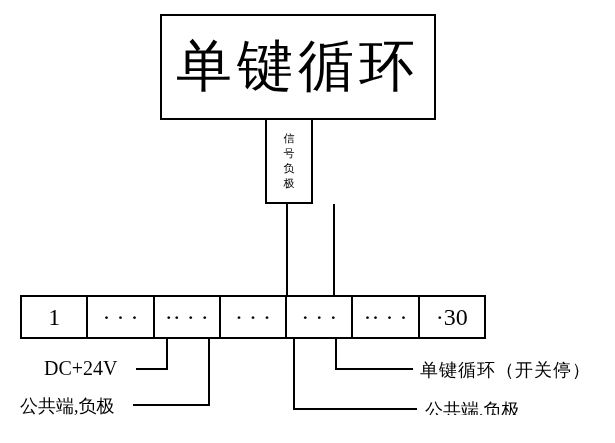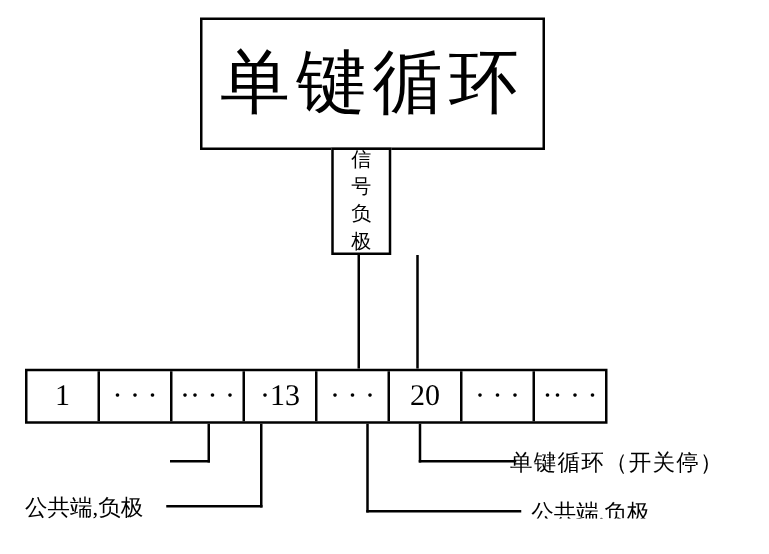--- a/index.html
+++ b/index.html
@@ -25,21 +25,21 @@
     white-space: nowrap;
   }
   .signal-box {
     top: 118px; height: 86px;
     display: flex; align-items: center; justify-content: center;
   }
   .signal-box.neg { left: 265px; width: 48px; }
   .signal-box.pos { left: 311px; width: 48px; }
   .vtext {
     width: 1em;
-    font-size: 16px;
+    font-size: 11px;
     line-height: 1.35;
     word-break: break-all;
     text-align: center;
   }
   .wire { position: absolute; background: #000000; }
   .strip {
     position: absolute;
     left: 20px; top: 295px; width: 466px; height: 44px;
     box-sizing: border-box;
     border: 2px solid #000000;
@@ -55,21 +55,21 @@
     white-space: nowrap;
   }
   .cell:last-child { border-right: none; }
   .ann {
     position: absolute;
     white-space: nowrap;
     font-size: 18px;
   }
   .ann.dc { left: 44px; top: 357px; font-size: 20px; }
   .ann.common-left { left: 20px; top: 394px; }
-  .ann.cycle { left: 408px; top: 358px; letter-spacing: 1px; }
+  .ann.cycle { left: 420px; top: 358px; letter-spacing: 1px; }
   .ann.common-right { left: 425px; top: 398px; }
 </style>
 </head>
 <body>
 
 <div class="canvas">
 
   <div class="box device-box">
     <span>单键循环</span>
   </div>
@@ -78,36 +78,36 @@
     <span class="vtext">信号负极</span>
   </div>
 
   <div class="wire" style="left:286px; top:204px; width:2px; height:91px;"></div>
   <div class="wire" style="left:333px; top:204px; width:2px; height:91px;"></div>
 
   <div class="strip">
     <div class="cell">1</div>
     <div class="cell">· · ·</div>
     <div class="cell">·· · ·</div>
-    <div class="cell">·13</div>
     <div class="cell">· · ·</div>
-    <div class="cell">20</div>
     <div class="cell">· · ·</div>
     <div class="cell">·· · ·</div>
+    <div class="cell">·30</div>
   </div>
 
   <div class="wire" style="left:166px; top:339px; width:2px; height:31px;"></div>
   <div class="wire" style="left:136px; top:368px; width:32px; height:2px;"></div>
 
   <div class="wire" style="left:208px; top:339px; width:2px; height:67px;"></div>
   <div class="wire" style="left:133px; top:404px; width:77px; height:2px;"></div>
 
   <div class="wire" style="left:335px; top:339px; width:2px; height:31px;"></div>
   <div class="wire" style="left:335px; top:368px; width:78px; height:2px;"></div>
 
   <div class="wire" style="left:293px; top:339px; width:2px; height:71px;"></div>
   <div class="wire" style="left:293px; top:408px; width:124px; height:2px;"></div>
 
+  <div class="ann dc">DC+24V</div>
   <div class="ann common-left">公共端,负极</div>
   <div class="ann cycle">单键循环（开关停）</div>
   <div class="ann common-right">公共端,负极</div>
 
 </div>
 
 </body></html>

